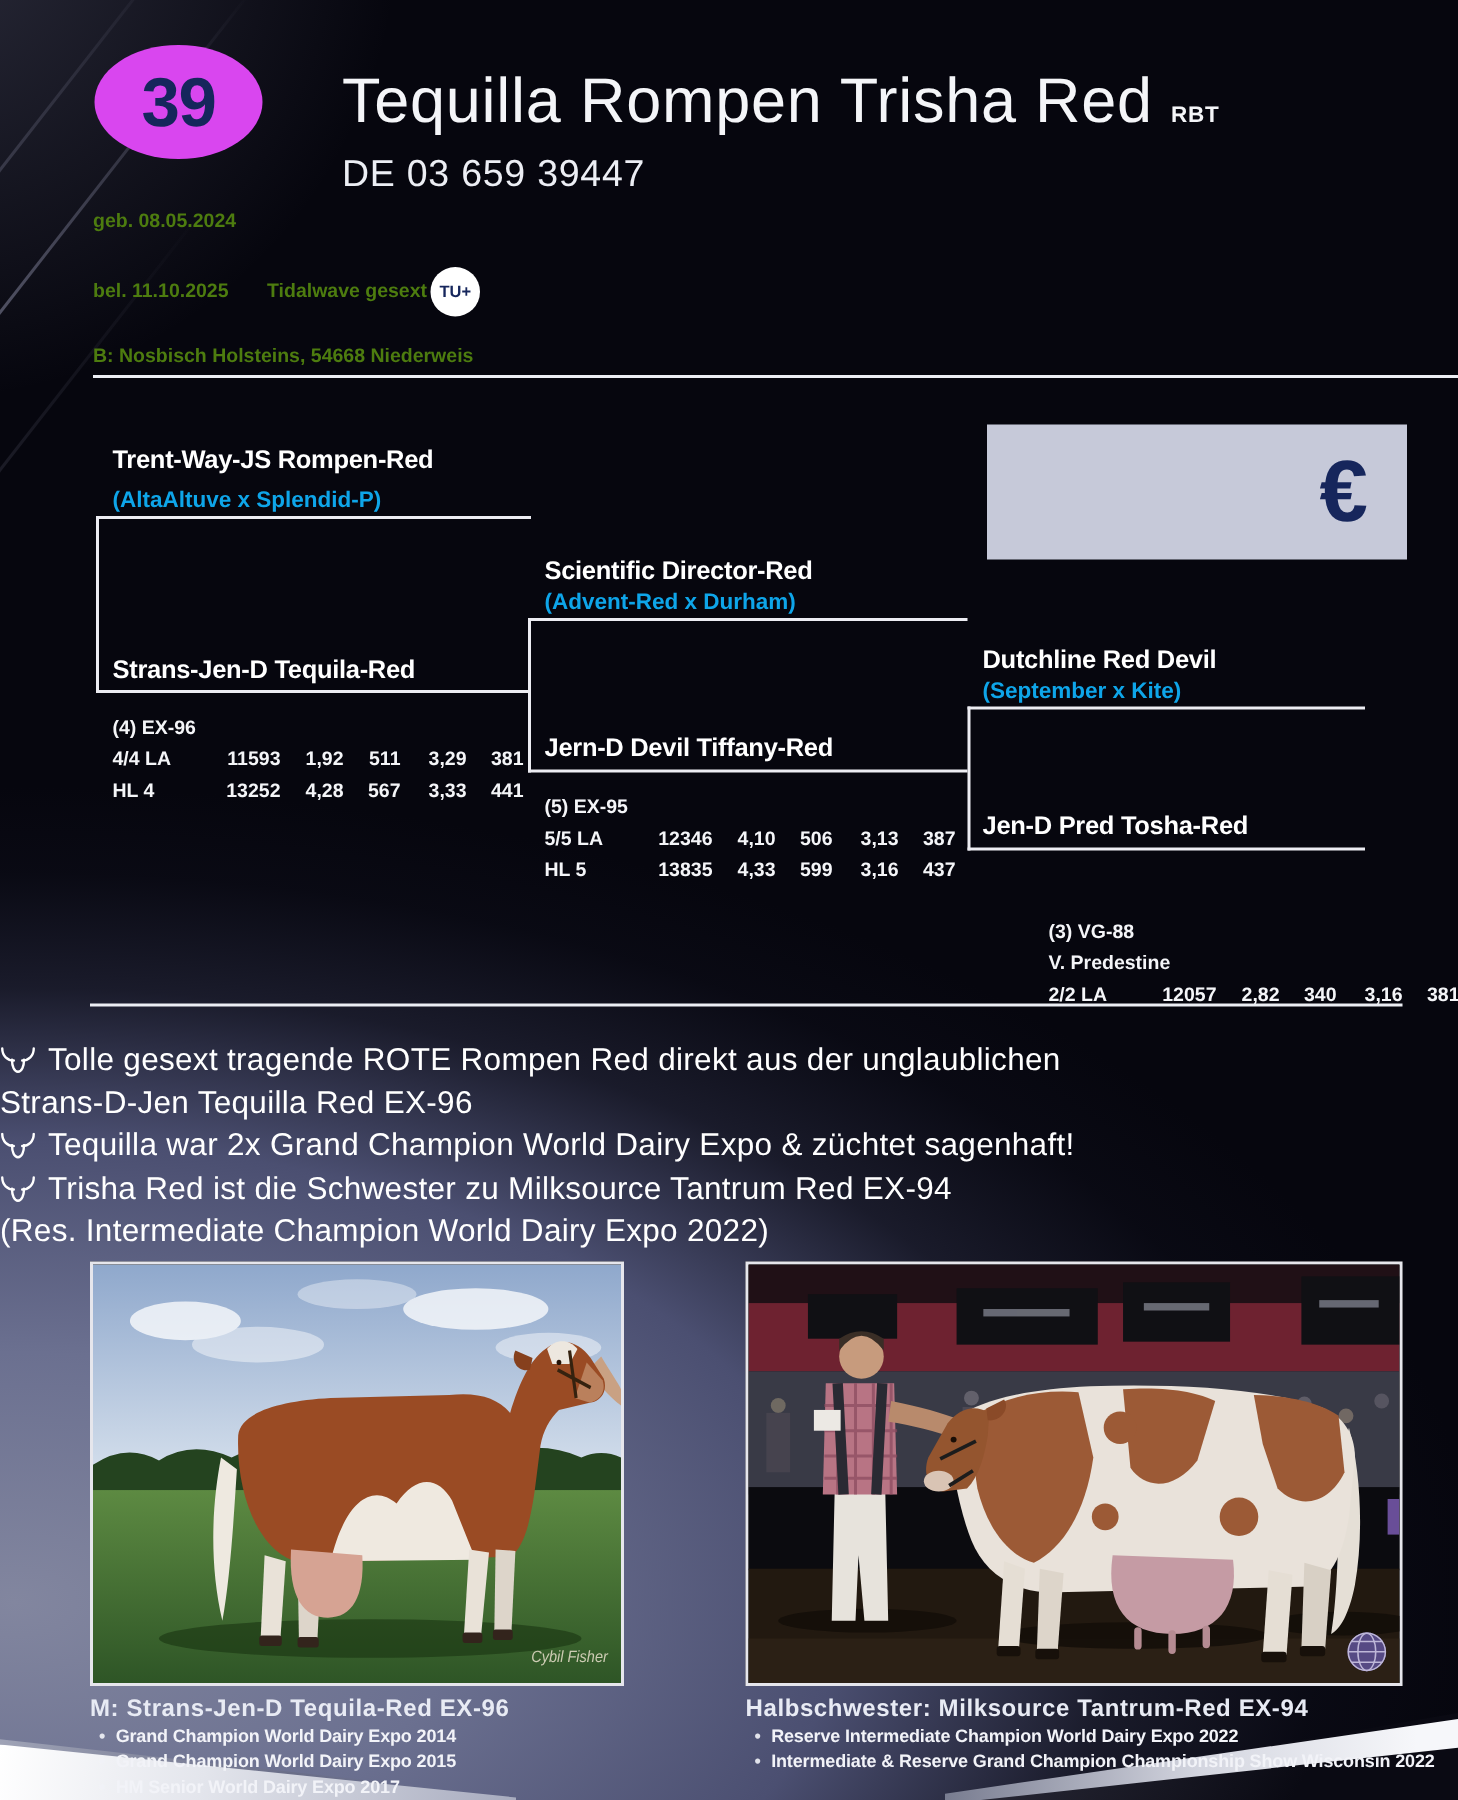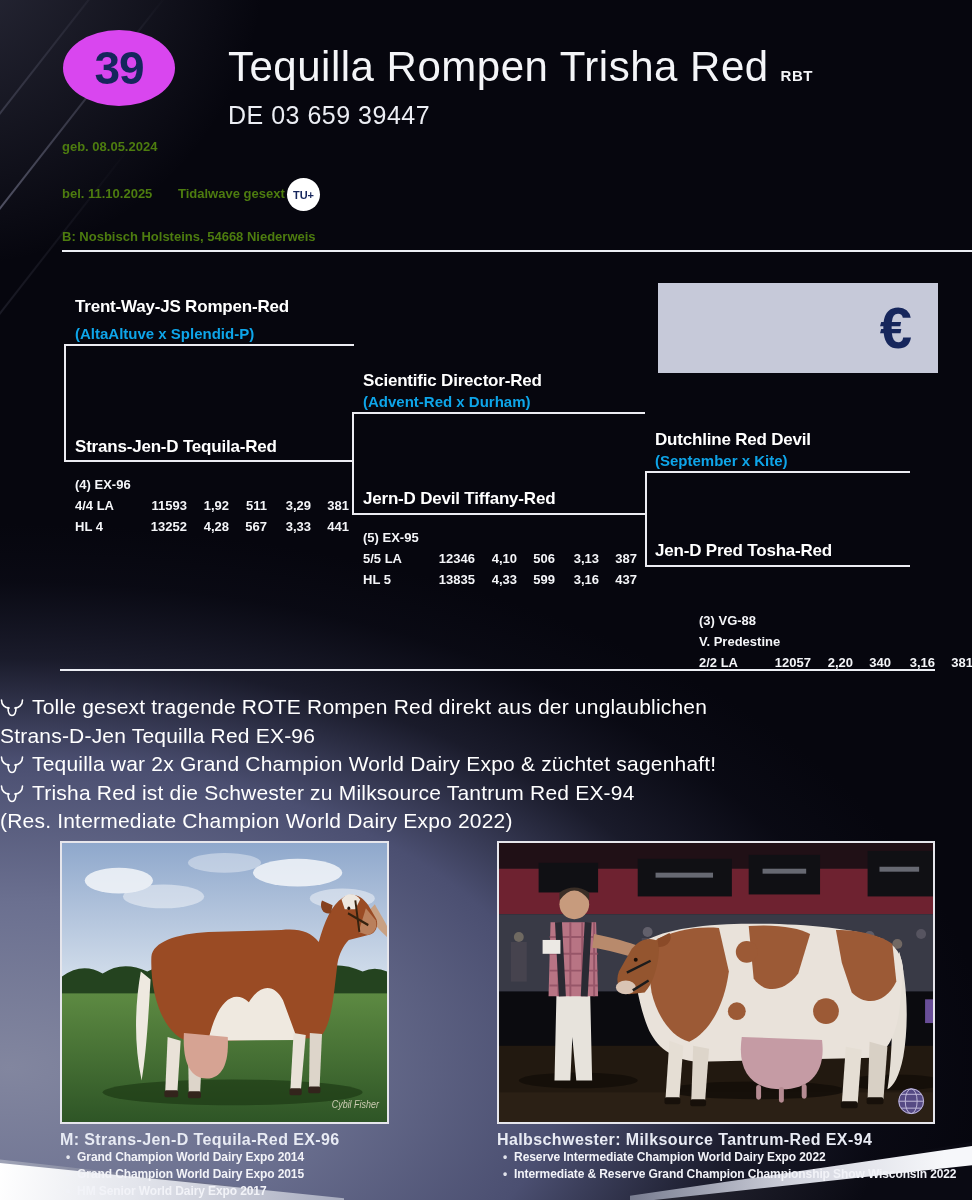--- a/index.html
+++ b/index.html
@@ -61,21 +61,21 @@
   .ped-score,.ped-note{line-height:21px;}
   .ped-row{display:grid;grid-template-columns:62px 50px 42px 38px 44px 38px;line-height:21px;}
   .ped-row .v{text-align:right;}
   
   .separator{position:absolute;left:60px;top:669px;width:875px;height:2px;background:#eceef4;}
   .highlights{position:absolute;left:0;top:693px;width:972px;text-align:left;}
   .hl-line{font-size:21px;font-weight:400;line-height:28.6px;color:#fff;letter-spacing:.2px;}
   .cow-ico{width:24px;height:18px;vertical-align:-3px;margin-right:8px;}
   
   .photo{position:absolute;border:2px solid #e6e6ec;box-sizing:border-box;background:#222;}
-  .photo-left{left:60px;top:841px;width:329px;height:283px;text-align:right;}
+  .photo-left{left:60px;top:841px;width:356px;height:283px;text-align:right;}
   .photo-right{left:497px;top:841px;width:438px;height:283px;}
   .photo svg{display:block;width:100%;height:100%;}
   
   .caption{position:absolute;}
   .cap-left{left:60px;top:1130px;width:430px;}
   .cap-right{left:497px;top:1130px;width:462px;}
   .cap-title{font-size:16px;font-weight:bold;color:#e8ebf4;letter-spacing:.4px;line-height:19px;}
   .cap-bullet{display:flex;gap:7px;padding-left:6px;font-size:12px;font-weight:bold;
     color:#f2f3f8;line-height:17px;letter-spacing:-.1px;}
   .cap-bullet .dot{opacity:.9;}
@@ -176,21 +176,21 @@
   <div class="ped-name" style="left:655px;top:430px;">Dutchline Red Devil</div>
   <div class="ped-parents" style="left:655px;top:452px;">(September x Kite)</div>
 
   <div class="ped-name" style="left:655px;top:541px;">Jen-D Pred Tosha-Red</div>
   <div class="ped-stats" style="left:655px;top:610px;margin-left:44px;">
     <div class="ped-score">(3) VG-88</div>
     <div class="ped-note">V. Predestine</div>
     <div class="ped-row">
       <span>2/2 LA</span>
       <span class="v">12057</span>
-      <span class="v">2,20</span>
+      <span class="v">2,82</span>
       <span class="v">340</span>
       <span class="v">3,16</span>
       <span class="v">381</span>
     </div>
   </div>
 
   <div class="separator"></div>
 
   <div class="highlights">
     <div class="hl-line"><svg class="cow-ico" viewBox="0 0 24 18" fill="none" stroke="#ffffff" stroke-width="1.6" stroke-linecap="round">

